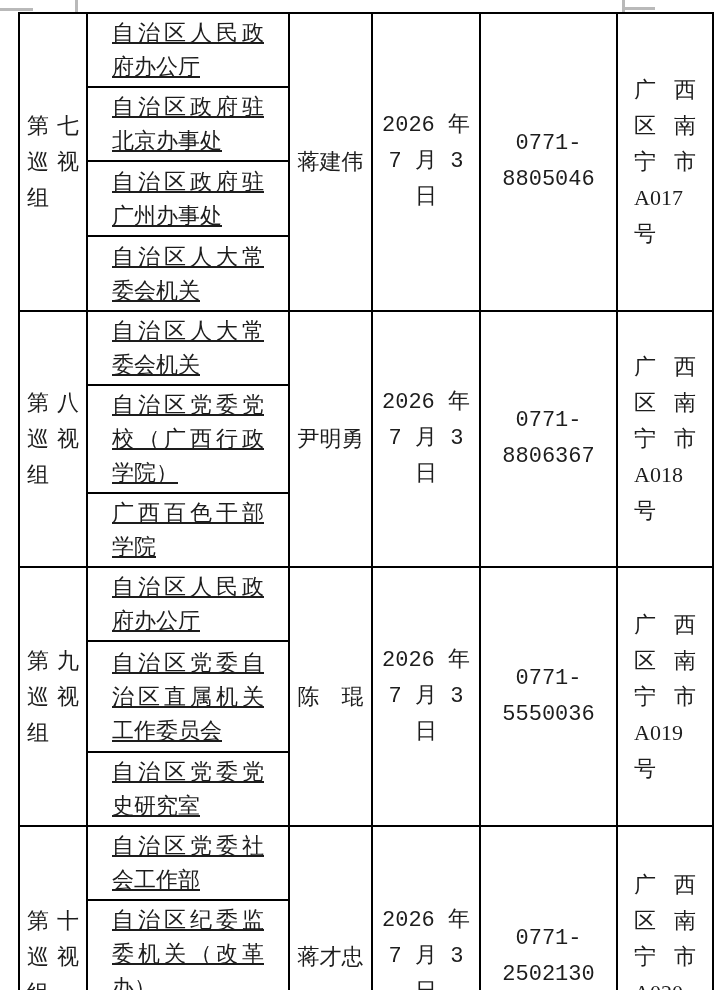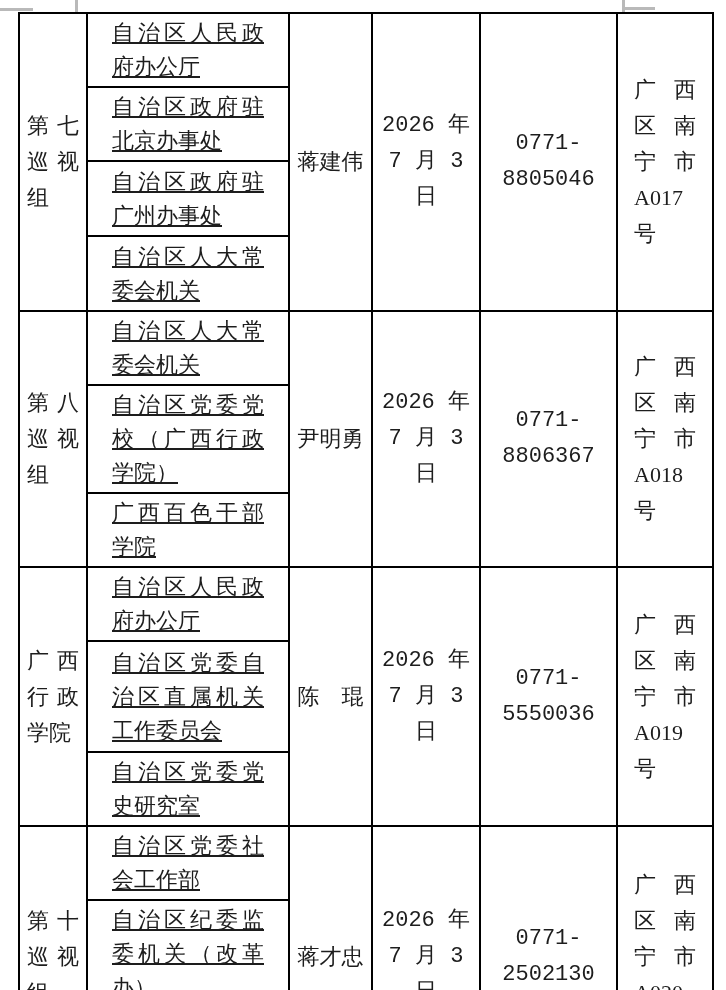--- a/index.html
+++ b/index.html
@@ -130,21 +130,21 @@
       <td rowspan="3" class="addr-cell">广西区南宁市A018 号</td>
     </tr>
     <tr style="height:73px">
       <td class="org-cell">自治区党委党校（广西行政学院）</td>
     </tr>
     <tr style="height:54px">
       <td class="org-cell">广西百色干部学院</td>
     </tr>
 
     <tr style="height:71px">
-      <td rowspan="3" class="group-cell">广西行政学院</td>
+      <td rowspan="3" class="group-cell">第九巡视组</td>
       <td class="org-cell">自治区人民政府办公厅</td>
       <td rowspan="3" class="leader-cell">陈　琨</td>
       <td rowspan="3" class="date-cell">2026 年
 7 月 3 日</td>
       <td rowspan="3" class="phone-cell">0771-
 5550036</td>
       <td rowspan="3" class="addr-cell">广西区南宁市A019 号</td>
     </tr>
     <tr style="height:111px">
       <td class="org-cell">自治区党委自治区直属机关工作委员会</td>

